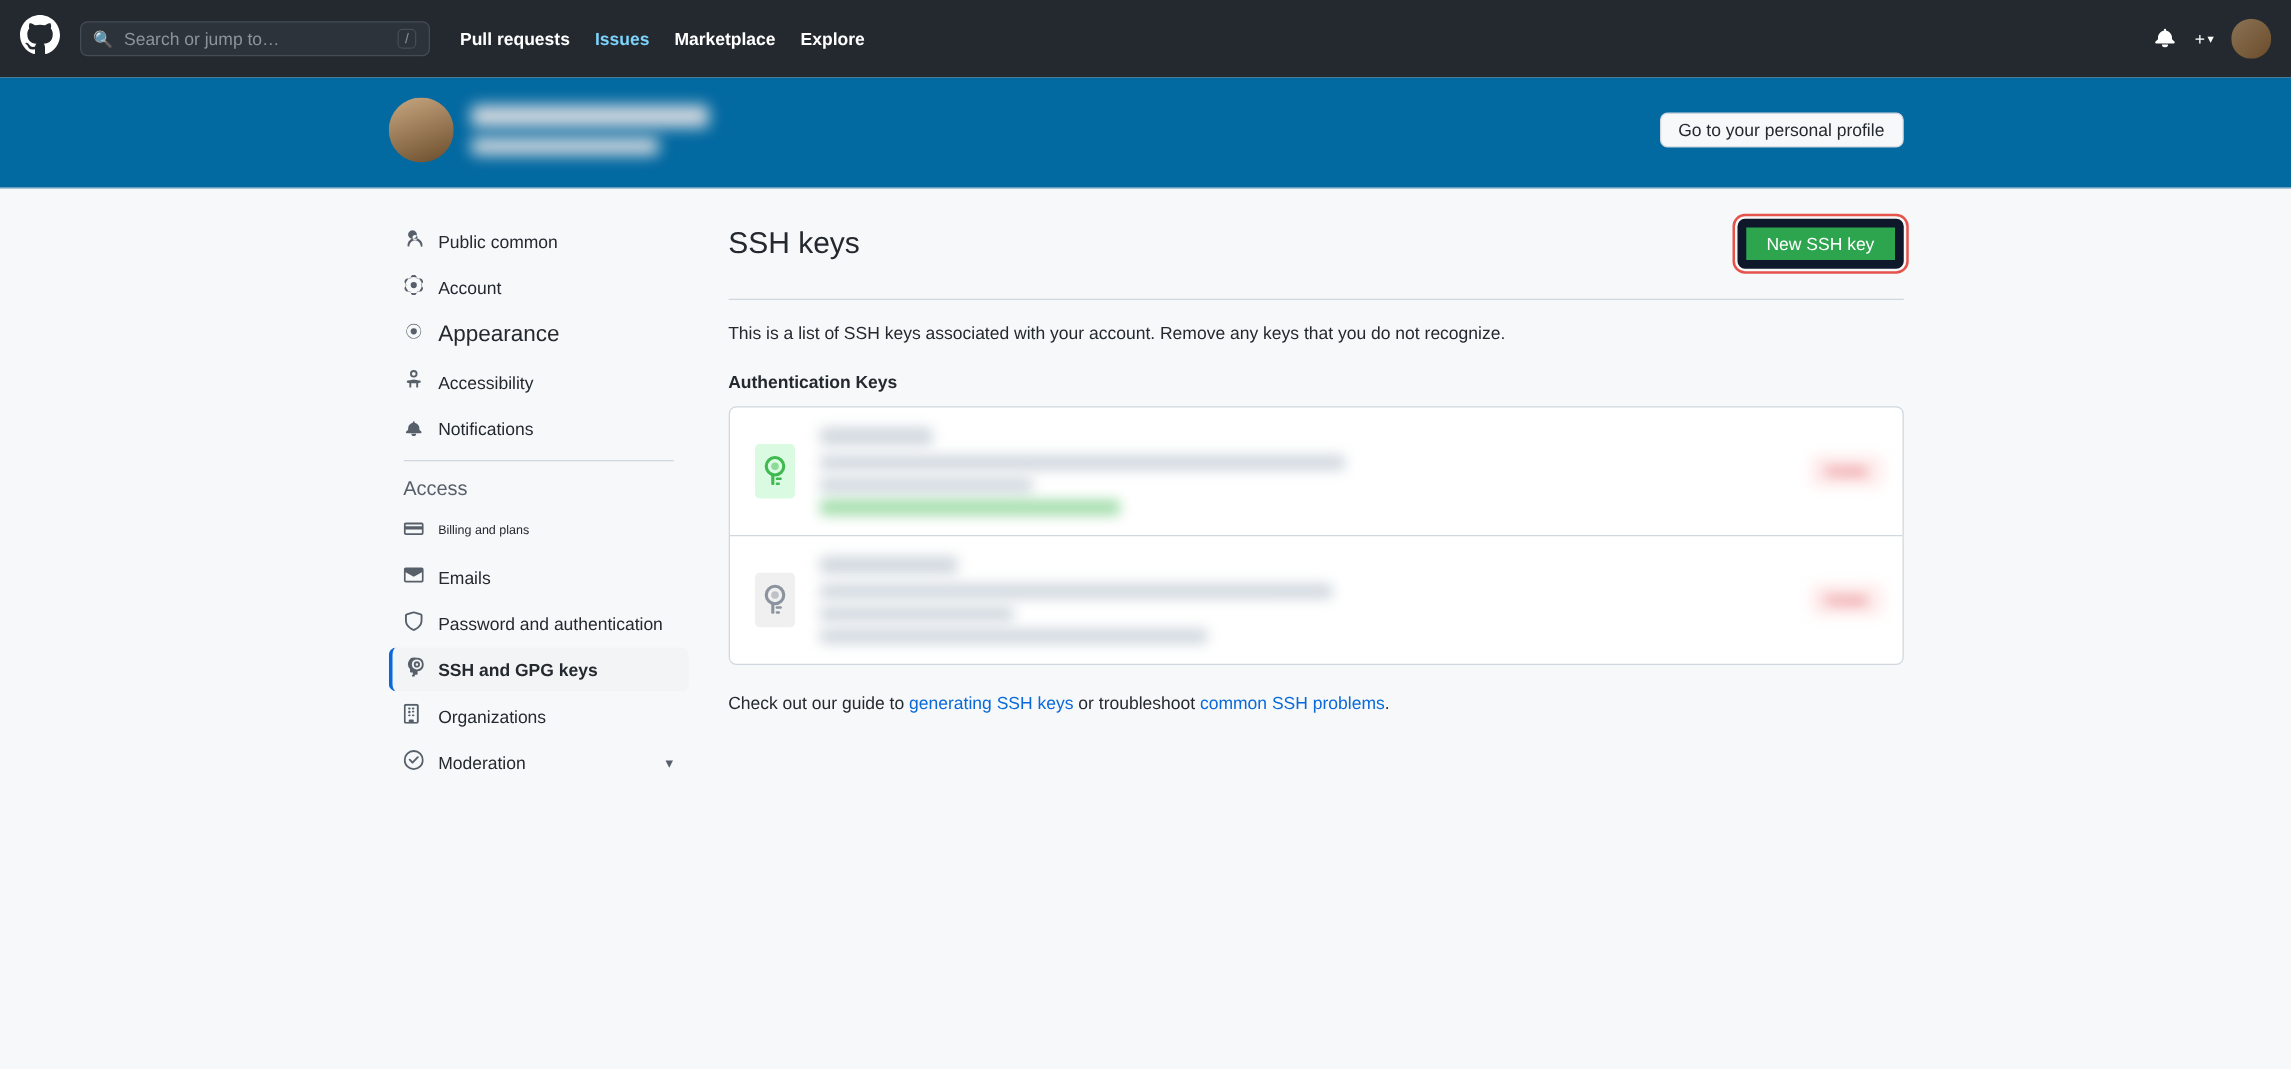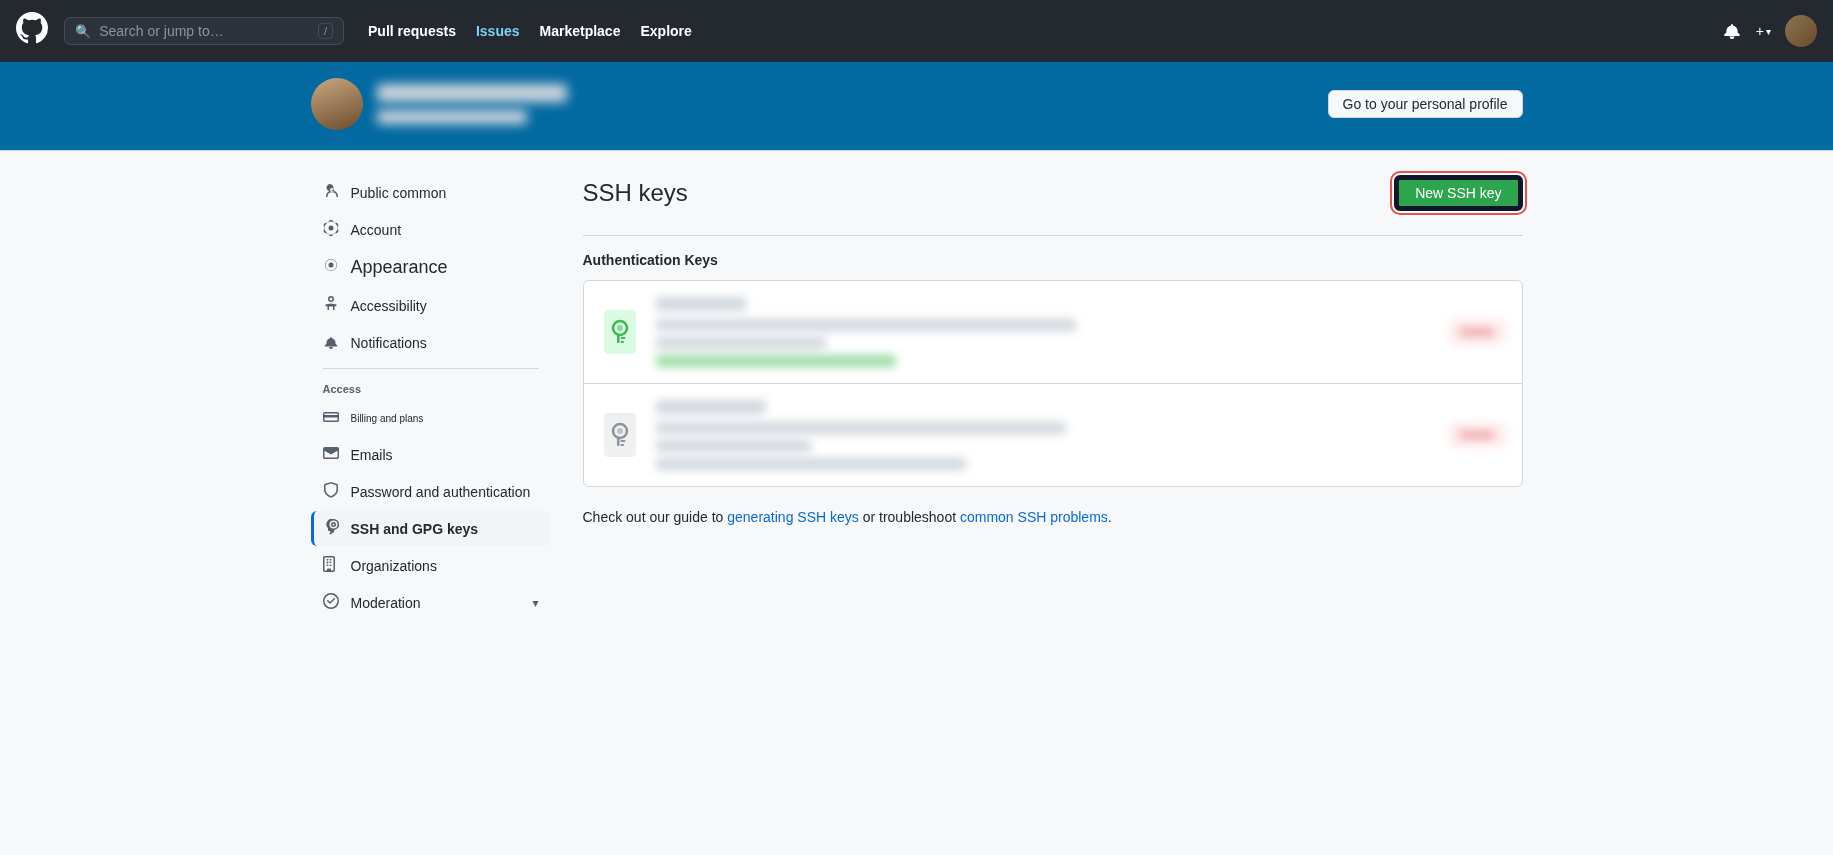--- a/index.html
+++ b/index.html
@@ -103,21 +103,21 @@
       <span style="width:18px;color:#57606a;">
         <svg width="16" height="16" viewBox="0 0 16 16" fill="currentColor">
             <path d="M8 16a2 2 0 001.985-1.75c.017-.137-.097-.25-.235-.25h-3.5c-.138 0-.252.113-.235.25A2 2 0 008 16zm.75-11.25A.75.75 0 008 4a.75.75 0 00-.75.75v.5c-2.112.382-3.75 2.22-3.75 4.45v1.049l-1.5 1.394A.75.75 0 002.5 13.5h11a.75.75 0 00.5-1.307l-1.5-1.394V9.7c0-2.23-1.638-4.068-3.75-4.45v-.5z"></path>
           </svg>
       </span>
       <span>Notifications</span>
     </a>
 
     <hr style="border:none;border-top:1px solid #d0d7de;margin:8px 12px;">
 
-    <div style="font-size:11px;font-weight:700;color:#57606a;padding:6px 12px 6px;">Access</div>
+    <div style="font-size:16px;font-weight:400;color:#57606a;padding:6px 12px 6px;">Access</div>
 
     <a href="#" style="display:flex;align-items:center;gap:10px;padding:8px 12px;border-radius:6px;color:#24292f;text-decoration:none;font-size:10px;margin-bottom:2px;">
       <span style="width:18px;color:#57606a;">
         <svg width="16" height="16" viewBox="0 0 16 16" fill="currentColor">
             <path d="M1.75 3A1.75 1.75 0 000 4.75v6.5C0 12.216.784 13 1.75 13h12.5A1.75 1.75 0 0016 11.25v-6.5A1.75 1.75 0 0014.25 3H1.75zM1.5 4.75a.25.25 0 01.25-.25h12.5a.25.25 0 01.25.25V6h-13V4.75zm0 3.75h13v2.75a.25.25 0 01-.25.25H1.75a.25.25 0 01-.25-.25V8.5z"></path>
           </svg>
       </span>
       <span>Billing and plans</span>
     </a>
 
@@ -168,23 +168,24 @@
       </div>
       <span style="color:#57606a;font-size:12px;">▾</span>
     </div>
 
   </aside>
 
   <main style="flex:1;min-width:0;">
 
     <div style="display:flex;align-items:center;justify-content:space-between;margin-bottom:16px;padding-bottom:24px;border-bottom:1px solid #d0d7de;">
       <h1 style="font-size:24px;font-weight:400;color:#24292f;">SSH keys</h1>
-      <button style="background:#2da44e;color:#fff;border:5px solid #0f172a;border-radius:6px;padding:5px 16px;font-size:14px;font-weight:500;cursor:pointer;outline:2px solid #e5534b;outline-offset:2px;">New SSH key</button>
-    </div>
-
+      <button style="background:#2da44e;color:#fff;border:7px solid #0f172a;border-radius:6px;padding:5px 16px;font-size:14px;font-weight:500;cursor:pointer;outline:2px solid #e5534b;outline-offset:2px;">New SSH key</button>
+    </div>
+
+    <p style="font-size:14px;color:#24292f;margin-bottom:20px;line-height:1.5;">This is a list of SSH keys associated with your account. Remove any keys that you do not recognize.</p>
 
     <h2 style="font-size:14px;font-weight:600;color:#24292f;margin-bottom:12px;">Authentication Keys</h2>
 
     <div style="border:1px solid #d0d7de;border-radius:6px;overflow:hidden;margin-bottom:20px;background:#fff;">
 
       <div style="display:flex;align-items:center;padding:16px;border-bottom:1px solid #d0d7de;gap:16px;">
         <div style="width:40px;height:52px;display:flex;align-items:center;justify-content:center;flex-shrink:0;">
           <svg width="32" height="44" viewBox="0 0 32 44" fill="none" xmlns="http://www.w3.org/2000/svg">
             <rect width="32" height="44" rx="4" fill="#dafbe1"></rect>
             <circle cx="16" cy="18" r="7" stroke="#3fb950" stroke-width="2.5" fill="none"></circle>

